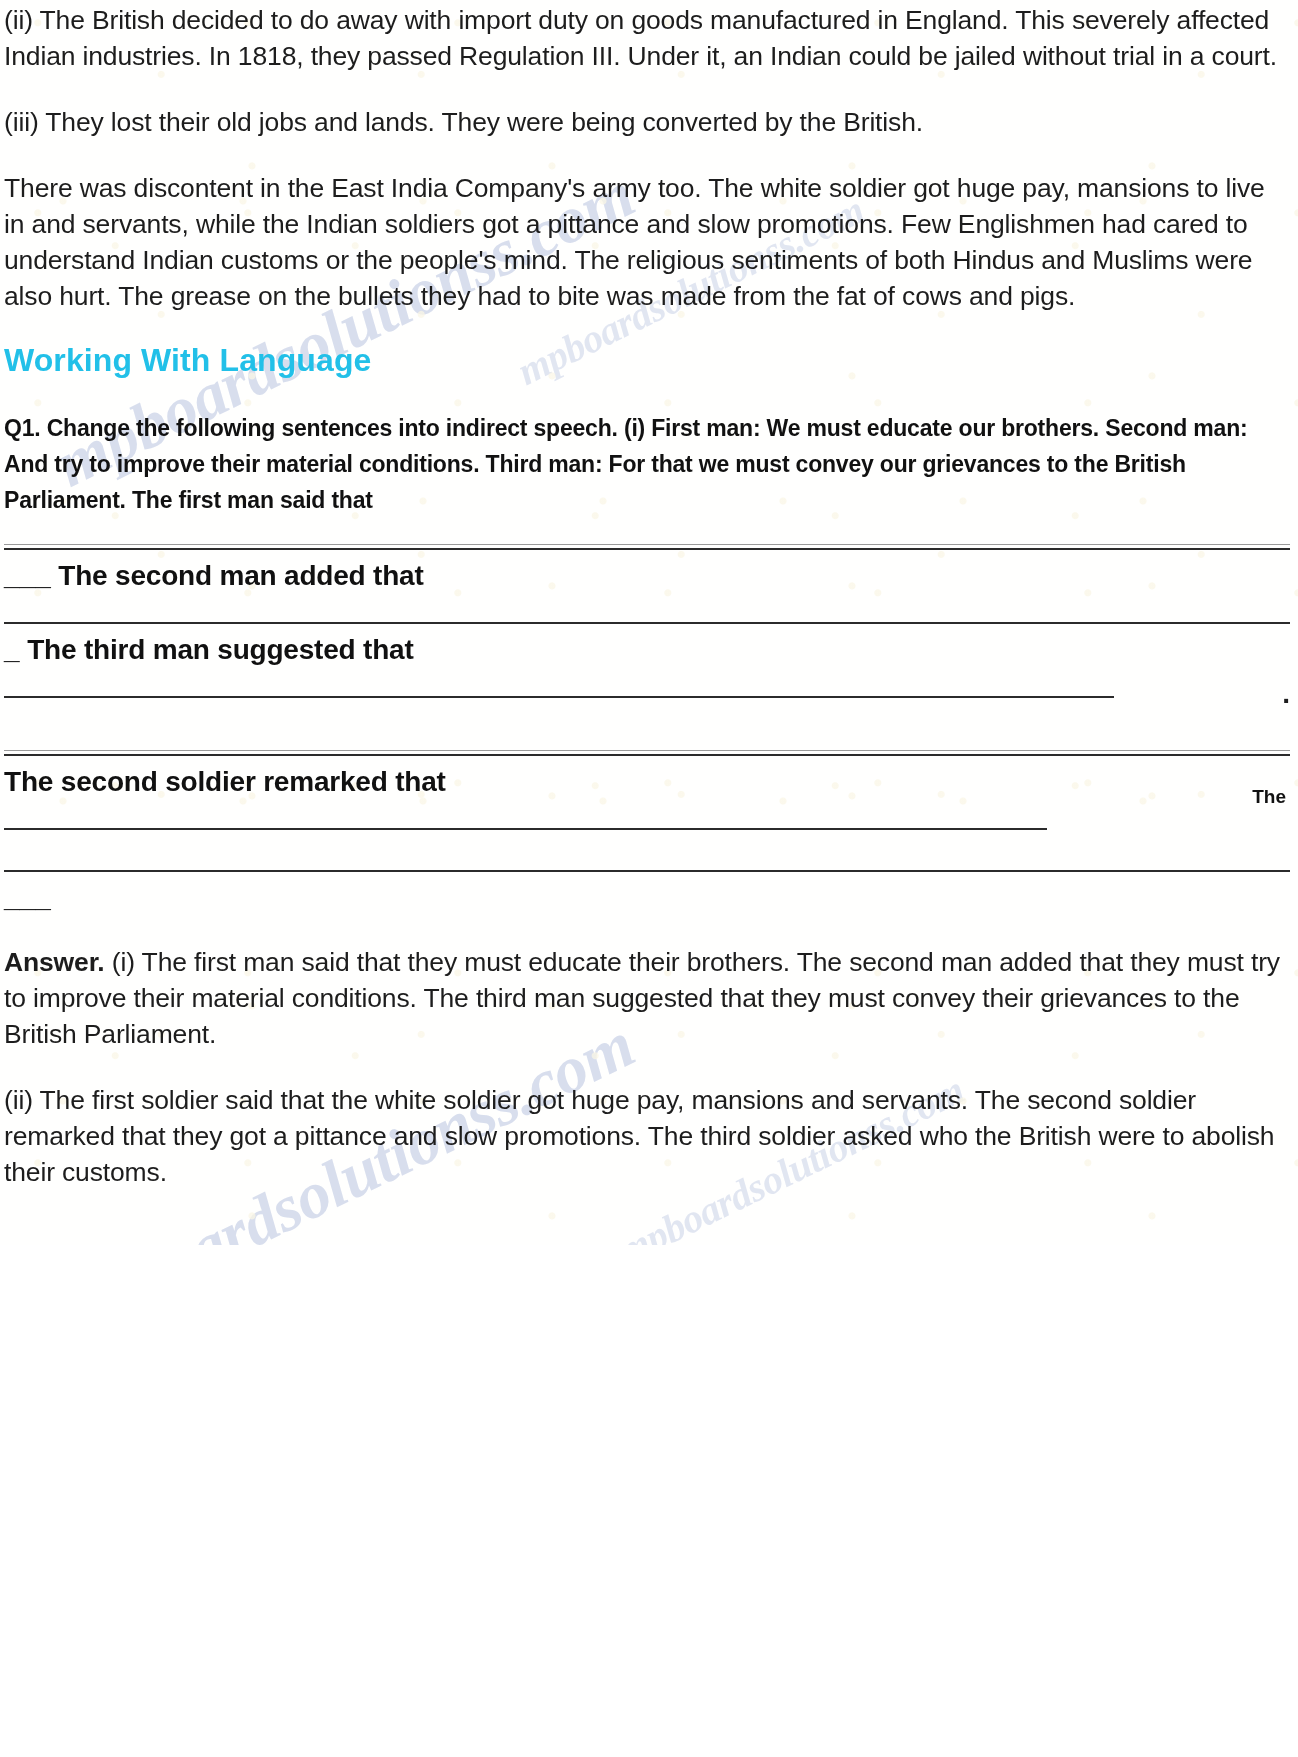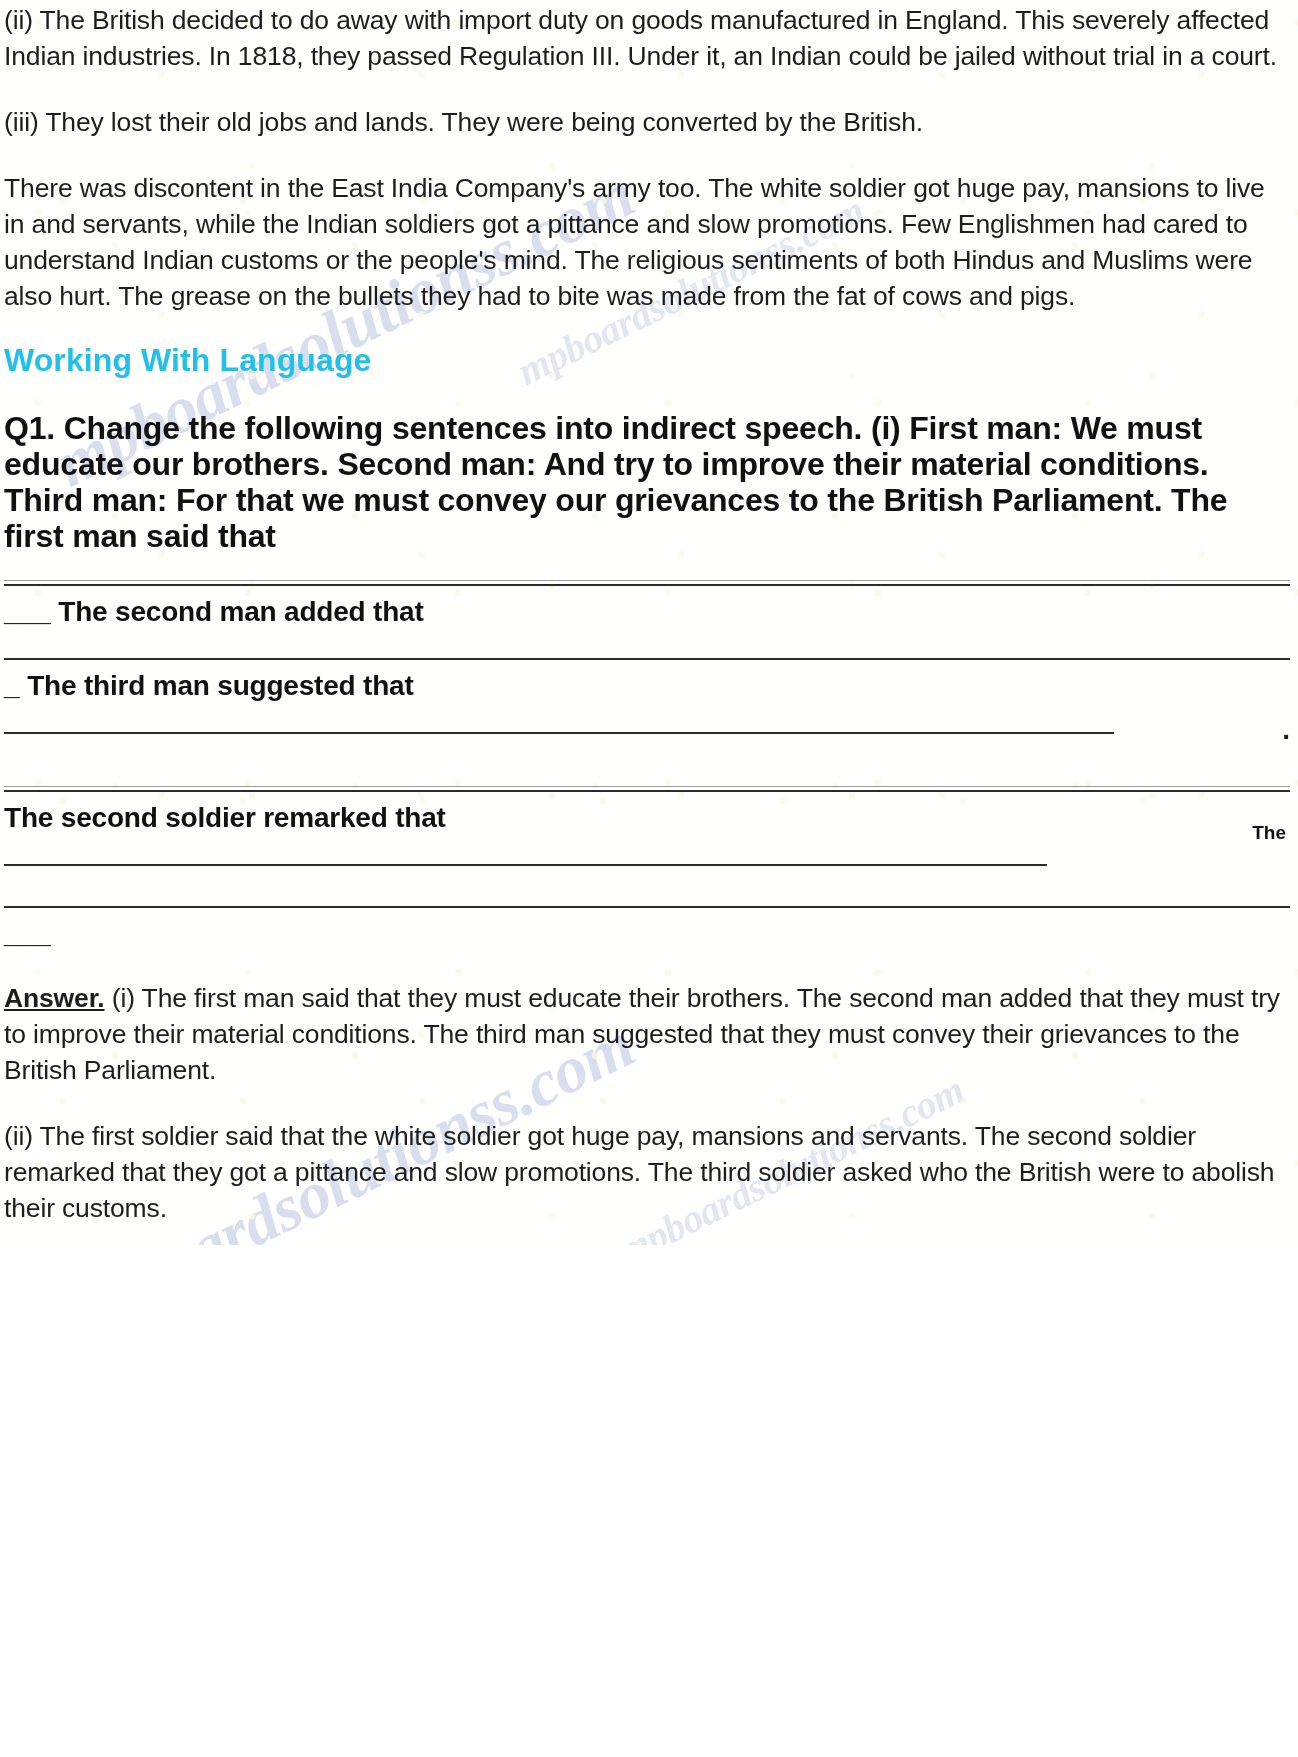--- a/index.html
+++ b/index.html
@@ -78,21 +78,21 @@
     margin: 30px 0 34px 0;
     font-size: 32px;
     line-height: 32px;
     font-weight: 700;
     color: #22c0e8;
     letter-spacing: 0.1px;
   }
 
   p.qtext {
     margin: 0 0 30px 0;
-    font-size: 32px;
+    font-size: 23px;
     line-height: 36px;
     font-weight: 700;
     color: #111111;
     letter-spacing: -0.2px;
   }
 
   .rule {
     width: 100%;
     height: 0;
     border-top: 2.5px solid #2b2b2b;
@@ -144,21 +144,21 @@
     top: -42px;
     font-size: 19px;
     font-weight: 700;
     color: #111111;
   }
 
   .gap-sm { height: 26px; }
   .gap-md { height: 40px; }
   .gap-lg { height: 56px; }
 
-  .answer-lead { font-weight: 700; text-decoration: underline; }
+  .answer-lead { font-weight: 700; }
 
   .inline-rule-wrap { position: relative; }
 </style>
 </head>
 <body>
 
 <div id="page">
 
   <div id="watermark-layer">
     <div class="wm wm-a">mpboardsolutionss.com</div>

